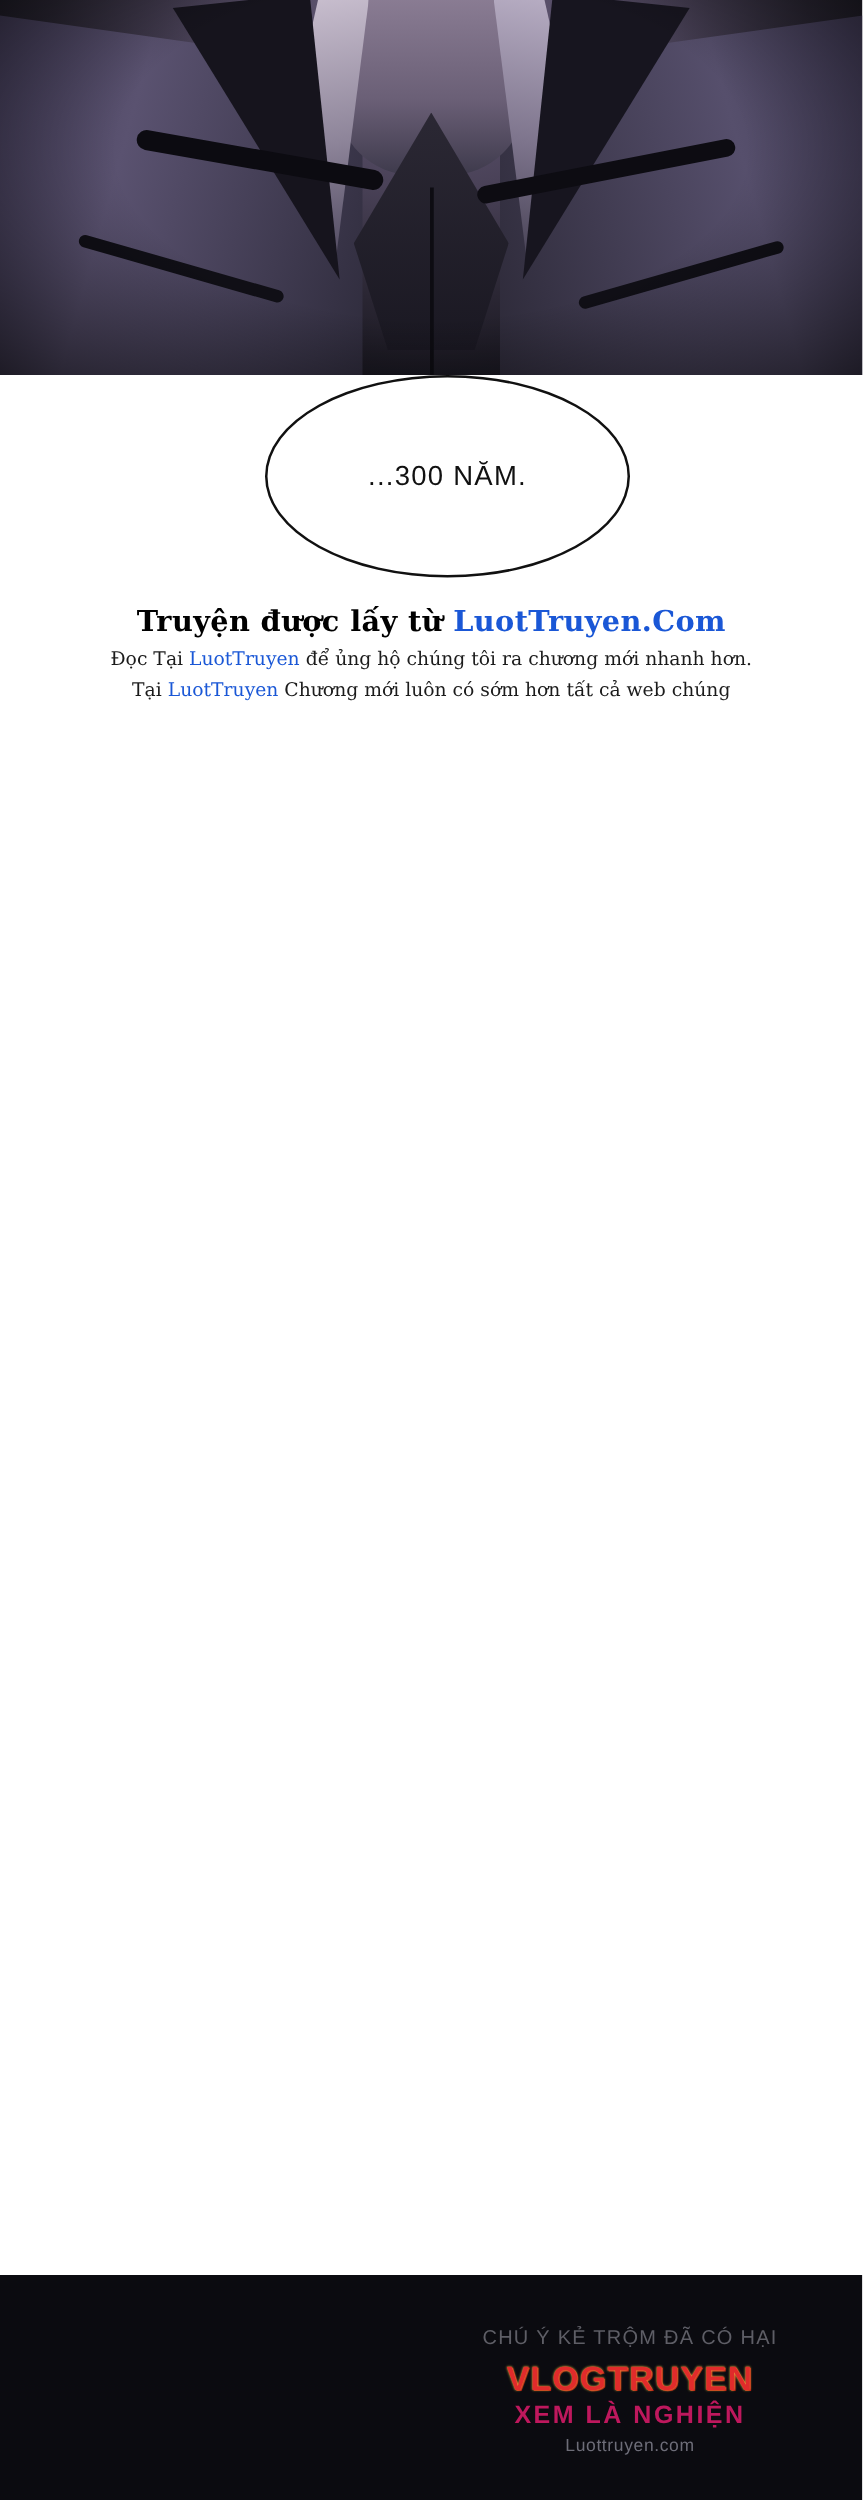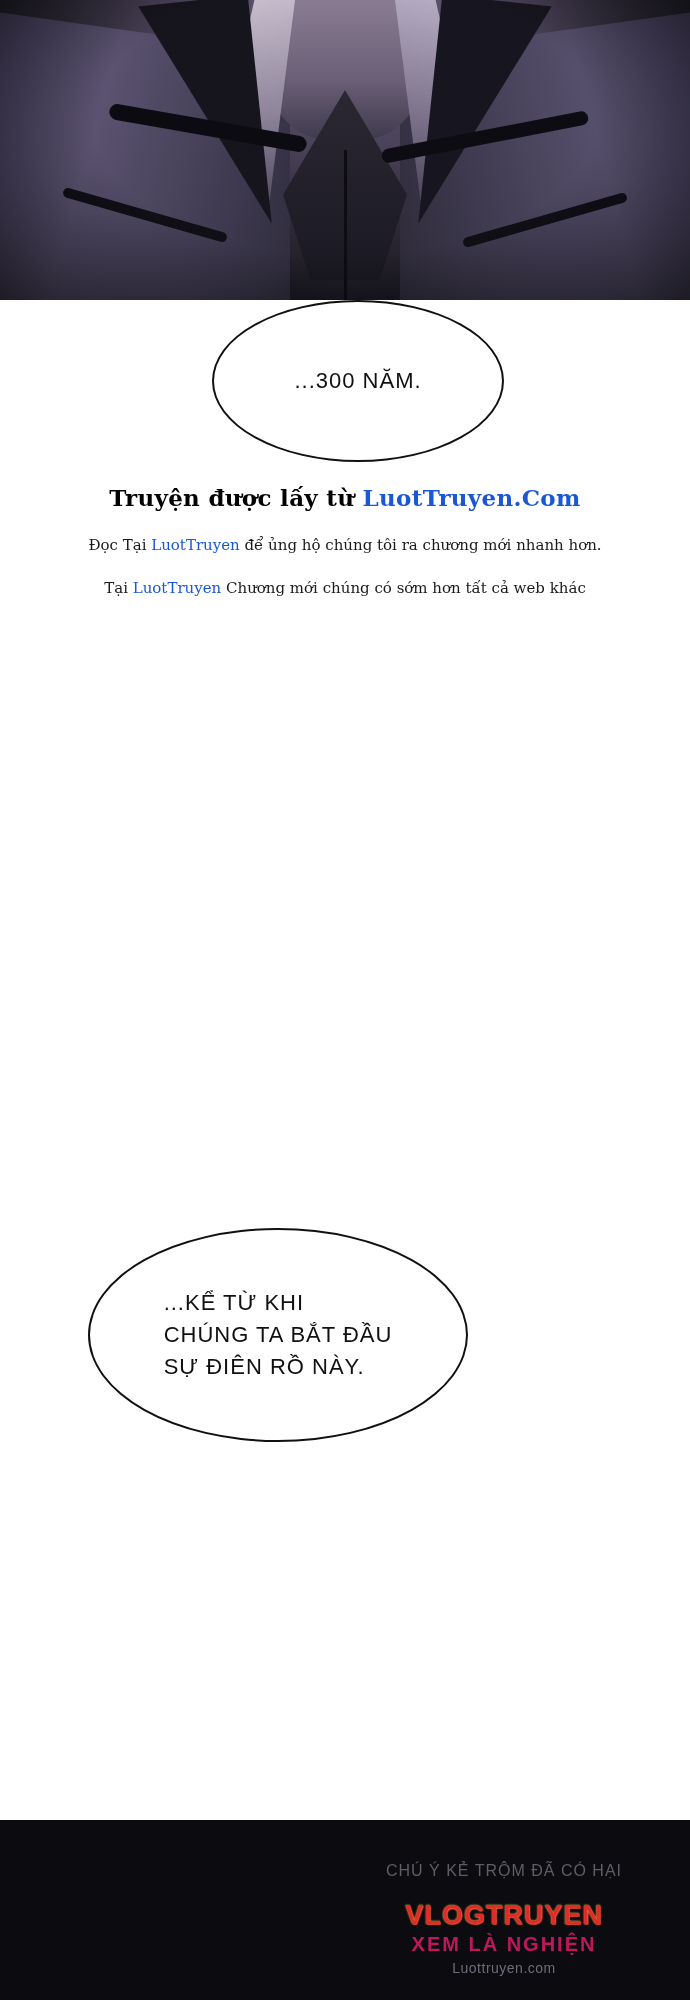--- a/index.html
+++ b/index.html
@@ -167,21 +167,21 @@
   
   .balloon {
     position: absolute;
     background: #ffffff;
     border: 2px solid #111111;
     border-radius: 50%;
     display: flex;
     align-items: center;
     justify-content: center;
     box-sizing: border-box;
-    text-align: left;
+    text-align: right;
   }
   .balloon-text {
     color: #111111;
     font-size: 22px;
     letter-spacing: 1px;
     line-height: 1.45;
     white-space: pre-line;
   }
   #balloon-top {
     left: 212px;
@@ -209,21 +209,21 @@
     font-size: 23px;
     font-weight: bold;
     letter-spacing: 0.3px;
   }
   .promo-line1 .yellow { color: #000000; }
   .promo-line1 .blue { color: #1a57d6; }
   .promo-line2, .promo-line3 {
     font-family: "DejaVu Serif", serif;
     font-size: 15px;
     color: #1b1b1b;
-    margin-top: 25px;
+    margin-top: 7px;
   }
   .promo-line2 .brand, .promo-line3 .brand { color: #1a57d6; }
 
   
   .bottom-band {
     position: absolute;
     left: 0;
     top: 1820px;
     width: 690px;
     height: 180px;
@@ -242,21 +242,21 @@
     letter-spacing: 1px;
     font-family: "Liberation Sans", sans-serif;
   }
   .wm-main {
     font-family: "Liberation Sans", sans-serif;
     font-size: 27px;
     font-weight: bold;
     color: #e02b2b;
     letter-spacing: 1px;
     text-shadow: 0 0 2px #ffd24a, 1px 1px 0 #b01010;
-    margin-top: 20px;
+    margin-top: 8px;
   }
   .wm-sub {
     font-family: "Liberation Sans", sans-serif;
     font-size: 20px;
     font-weight: bold;
     color: #be185d;
     letter-spacing: 2px;
     margin-top: 2px;
   }
   .wm-url {
@@ -296,29 +296,24 @@
 
   <div class="promo">
     <div class="promo-line1">
       <span class="yellow">Truyện được lấy từ</span>
       <span class="blue">LuotTruyen.Com</span>
     </div>
     <div class="promo-line2">
       <span>Đọc Tại </span><span class="brand">LuotTruyen</span><span> để ủng hộ chúng tôi ra chương mới nhanh hơn.</span>
     </div>
     <div class="promo-line3">
-      <span>Tại </span><span class="brand">LuotTruyen</span><span> Chương mới chúng có sớm hơn tất cả web khác</span>
+      <span>Tại </span><span class="brand">LuotTruyen</span><span> Chương mới luôn có sớm hơn tất cả web chúng</span>
     </div>
   </div>
 
-  <div class="balloon" id="balloon-bottom">
-    <div class="balloon-text">...KỂ TỪ KHI
-CHÚNG TA BẮT ĐẦU
-SỰ ĐIÊN RỒ NÀY.</div>
-  </div>
 
   <div class="bottom-band"></div>
 
   <div class="bottom-wm">
     <div class="wm-top">CHÚ Ý KẺ TRỘM ĐÃ CÓ HẠI</div>
     <div class="wm-main">VLOGTRUYEN</div>
     <div class="wm-sub">XEM LÀ NGHIỆN</div>
     <div class="wm-url">Luottruyen.com</div>
   </div>
 

